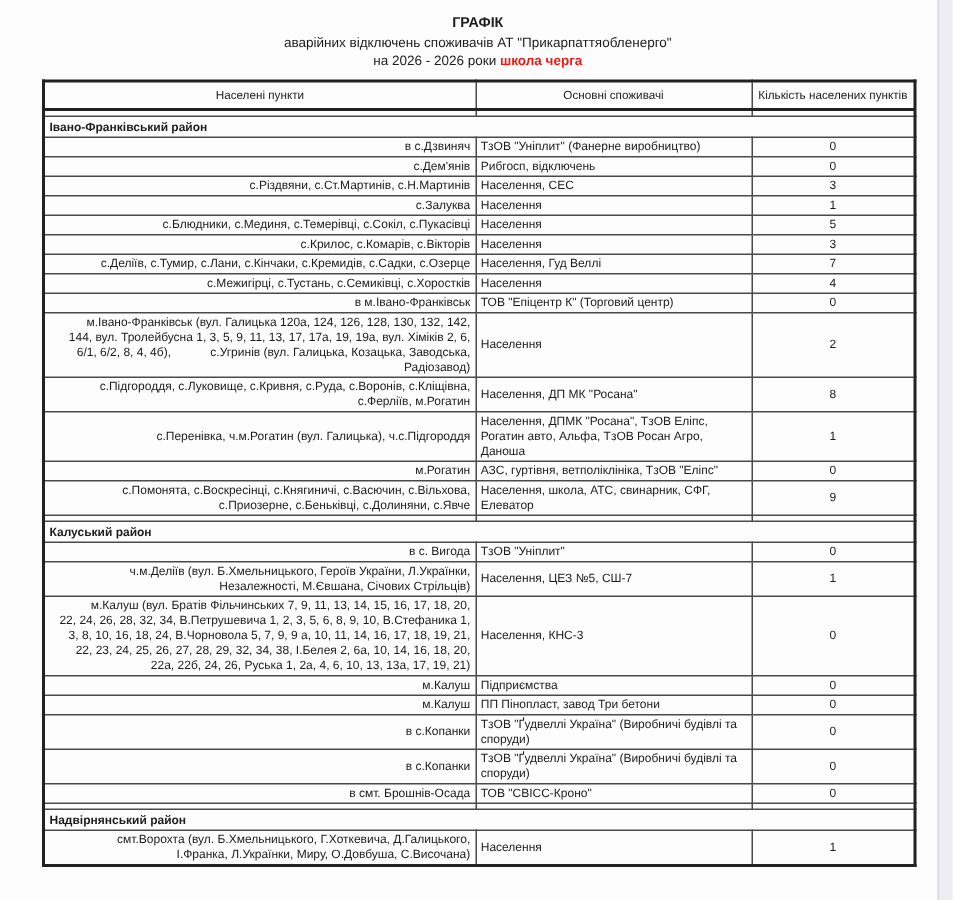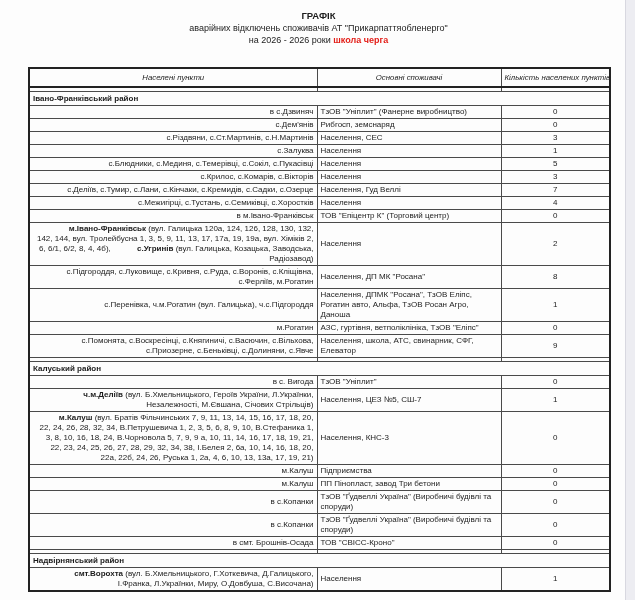--- a/index.html
+++ b/index.html
@@ -6,46 +6,46 @@
   body {
     width:635px; height:600px; position:relative; overflow:hidden;
     background:#fdfdfd; color:#1c1c1c;
     font-family:"Liberation Sans", sans-serif;
   }
   .right-strip {
     position:absolute; right:0; top:0; width:9px; height:600px;
     background:#ededf2; border-left:1px solid #d8d8e0;
   }
   .page { position:absolute; left:28px; top:10px; width:581px; }
-  .title-block { text-align:center; margin-bottom:21px; line-height:1.25; }
+  .title-block { text-align:center; margin-bottom:7px; line-height:1.25; }
   .t1 { font-weight:bold; font-size:9.5px; }
   .t2 { font-size:9px; margin-top:1px; }
   .t3 { font-size:9px; margin-top:1px; }
   .hl { color:var(--accent,#e31e18); font-weight:bold; }
   table.sched {
     border-collapse:collapse; width:581px; table-layout:fixed;
     border:2px solid #222;
   }
   .sched th, .sched td {
     border:1px solid #4a4a4a; font-size:8px; line-height:1.25;
     padding:1px 3px; vertical-align:middle; overflow:hidden;
   }
   .sched thead th {
     font-weight:normal; text-align:center; height:15px;
-    border-bottom:2px solid #222; white-space:nowrap; font-size:7.8px;font-style:italic;
+    border-bottom:2px solid #222; white-space:nowrap; font-size:7.8px;
   }
   .settlement-cell { text-align:right; }
   .consumer-cell  { text-align:left; }
   .count-cell     { text-align:center; }
   .section-cell {
     text-align:left; font-weight:bold;
     border-top:2px solid #222; border-bottom:2px solid #222; height:11px;
   }
   .spacer-row td { height:3px; padding:0; }
-  .b { font-weight:bold;padding-left:24px; }
+  .b { font-weight:normal;padding-left:24px; }
 </style>
 </head>
 <body>
 
 <div class="right-strip"></div>
 
 <div class="page">
   <div class="title-block">
     <div class="t1">ГРАФІК</div>
     <div class="t2">аварійних  відключень  споживачів  АТ "Прикарпаттяобленерго"</div>
@@ -74,21 +74,21 @@
         <tr>
           <td class="section-cell" colspan="3">Івано-Франківський район</td>
         </tr>
         <tr>
           <td class="settlement-cell"><span>в с.Дзвиняч</span></td>
           <td class="consumer-cell">ТзОВ "Уніплит" (Фанерне виробництво)</td>
           <td class="count-cell">0</td>
         </tr>
         <tr>
           <td class="settlement-cell"><span>с.Дем'янів</span></td>
-          <td class="consumer-cell">Рибгосп, земснаряд</td>
+          <td class="consumer-cell">Рибгосп, відключень</td>
           <td class="count-cell">0</td>
         </tr>
         <tr>
           <td class="settlement-cell"><span>с.Різдвяни, с.Ст.Мартинів, с.Н.Мартинів</span></td>
           <td class="consumer-cell">Населення, СЕС</td>
           <td class="count-cell">3</td>
         </tr>
         <tr>
           <td class="settlement-cell"><span>с.Залуква</span></td>
           <td class="consumer-cell">Населення</td>

